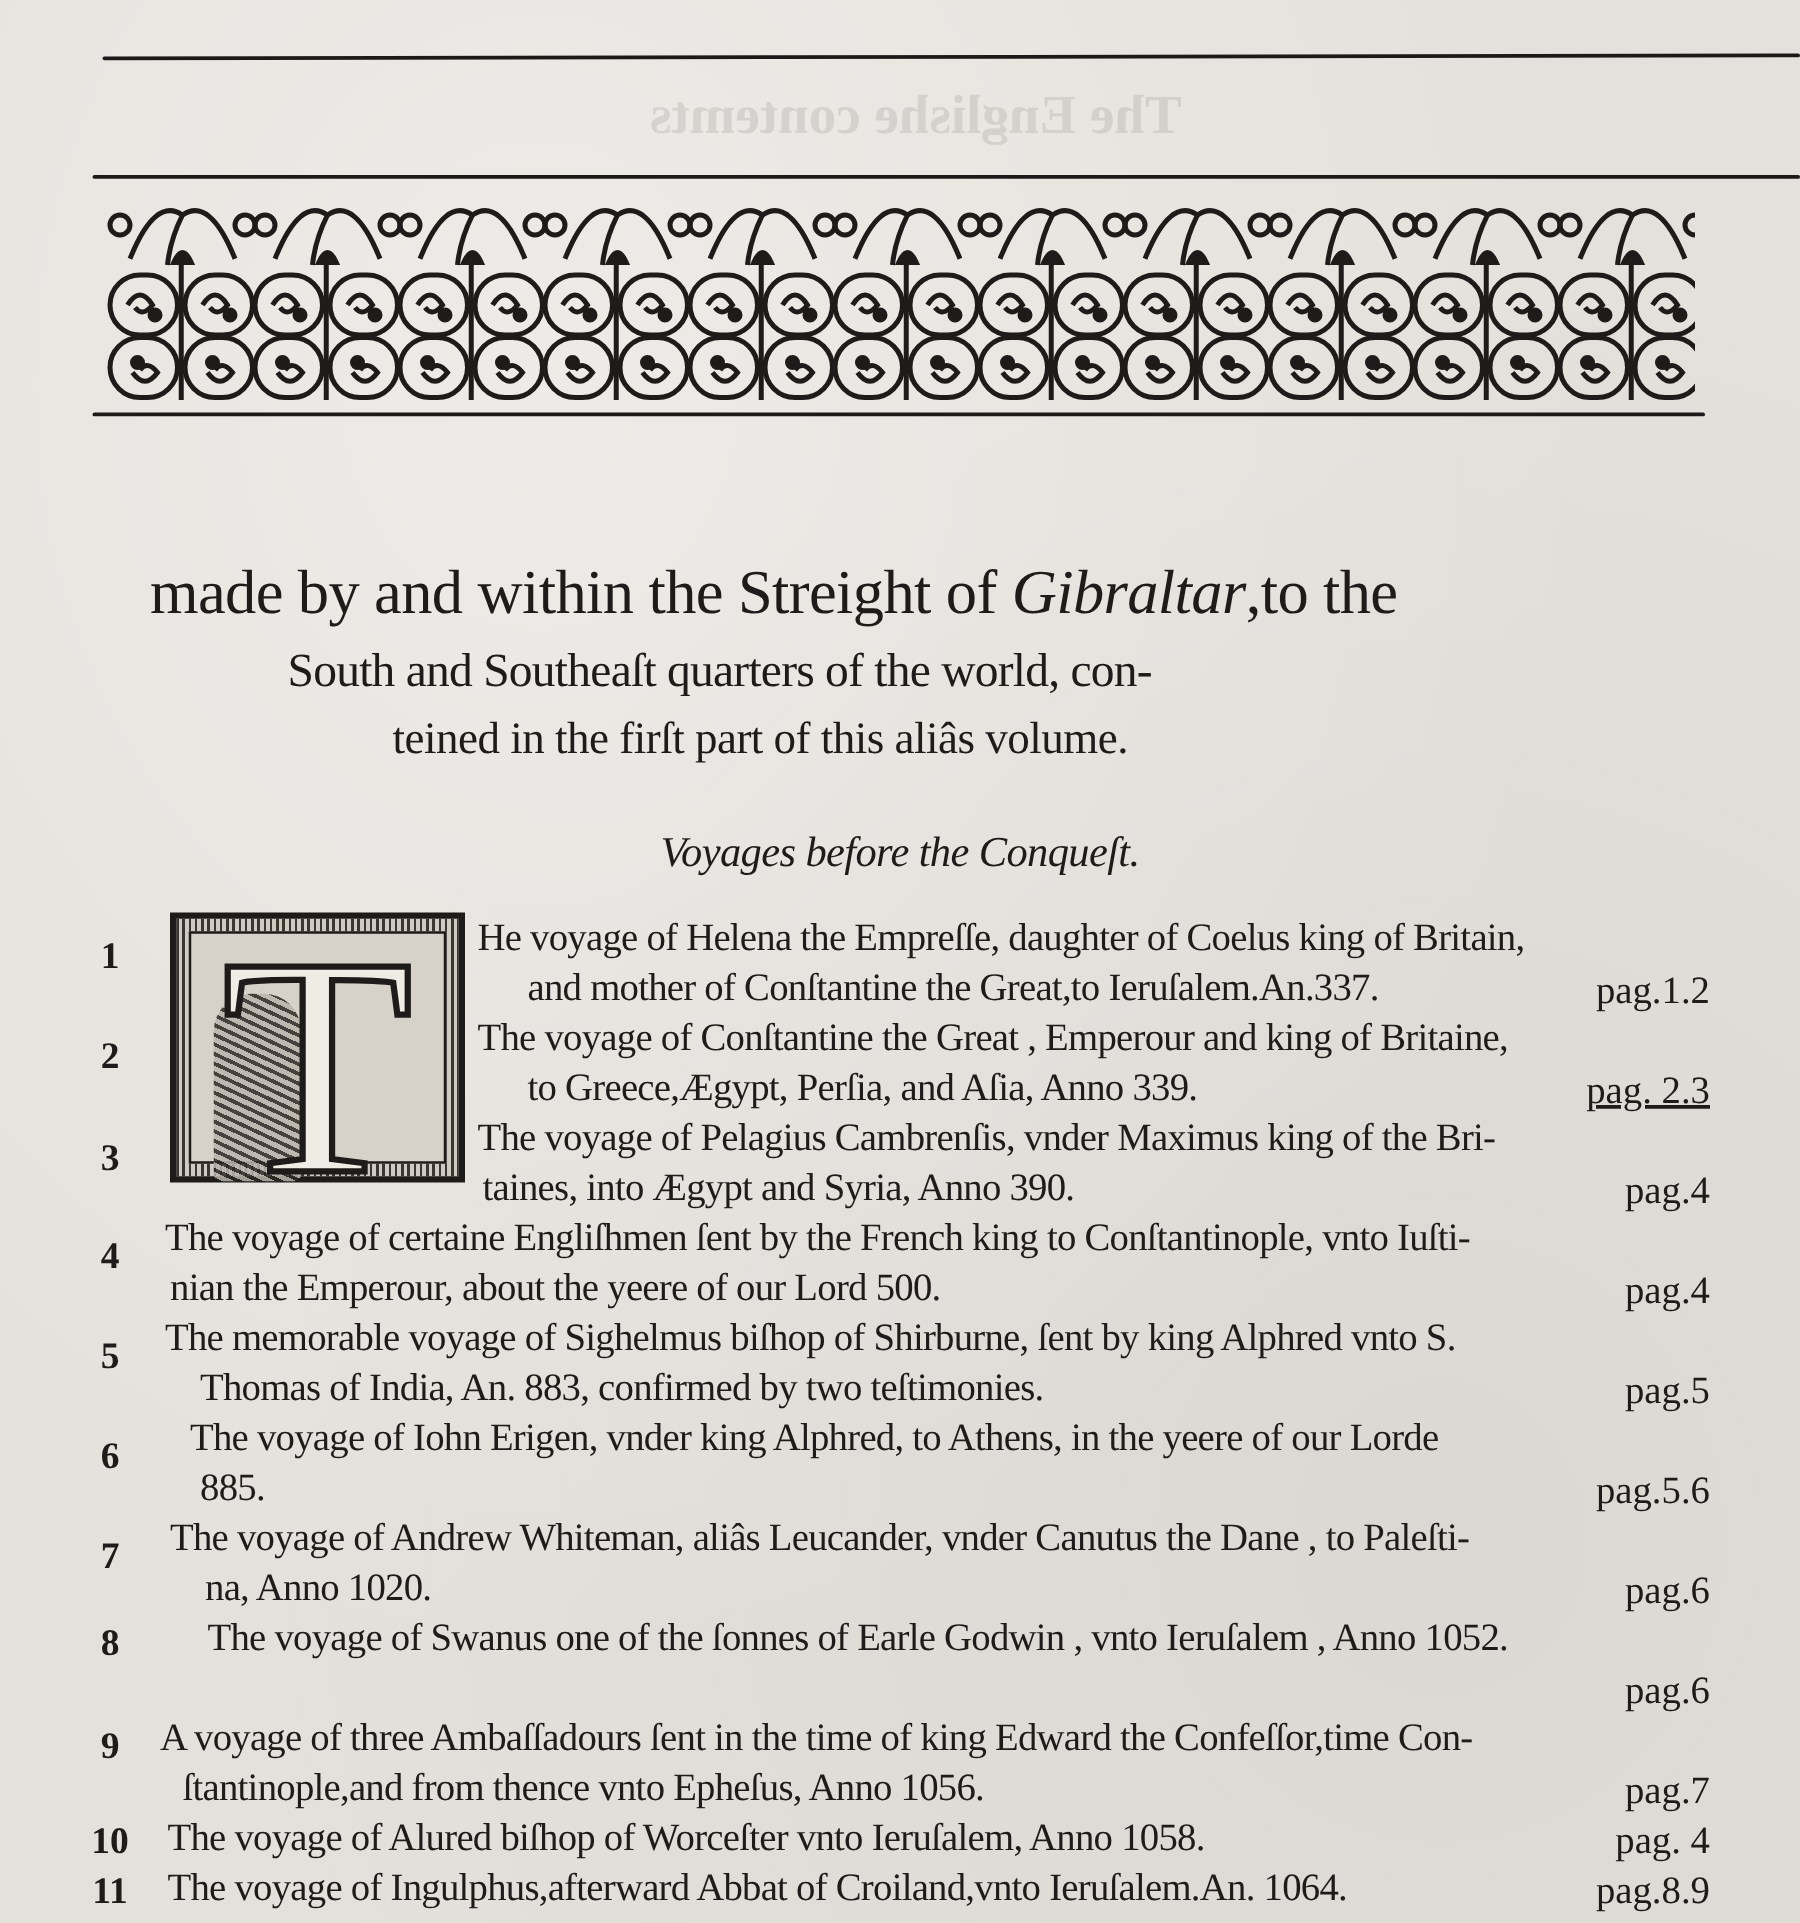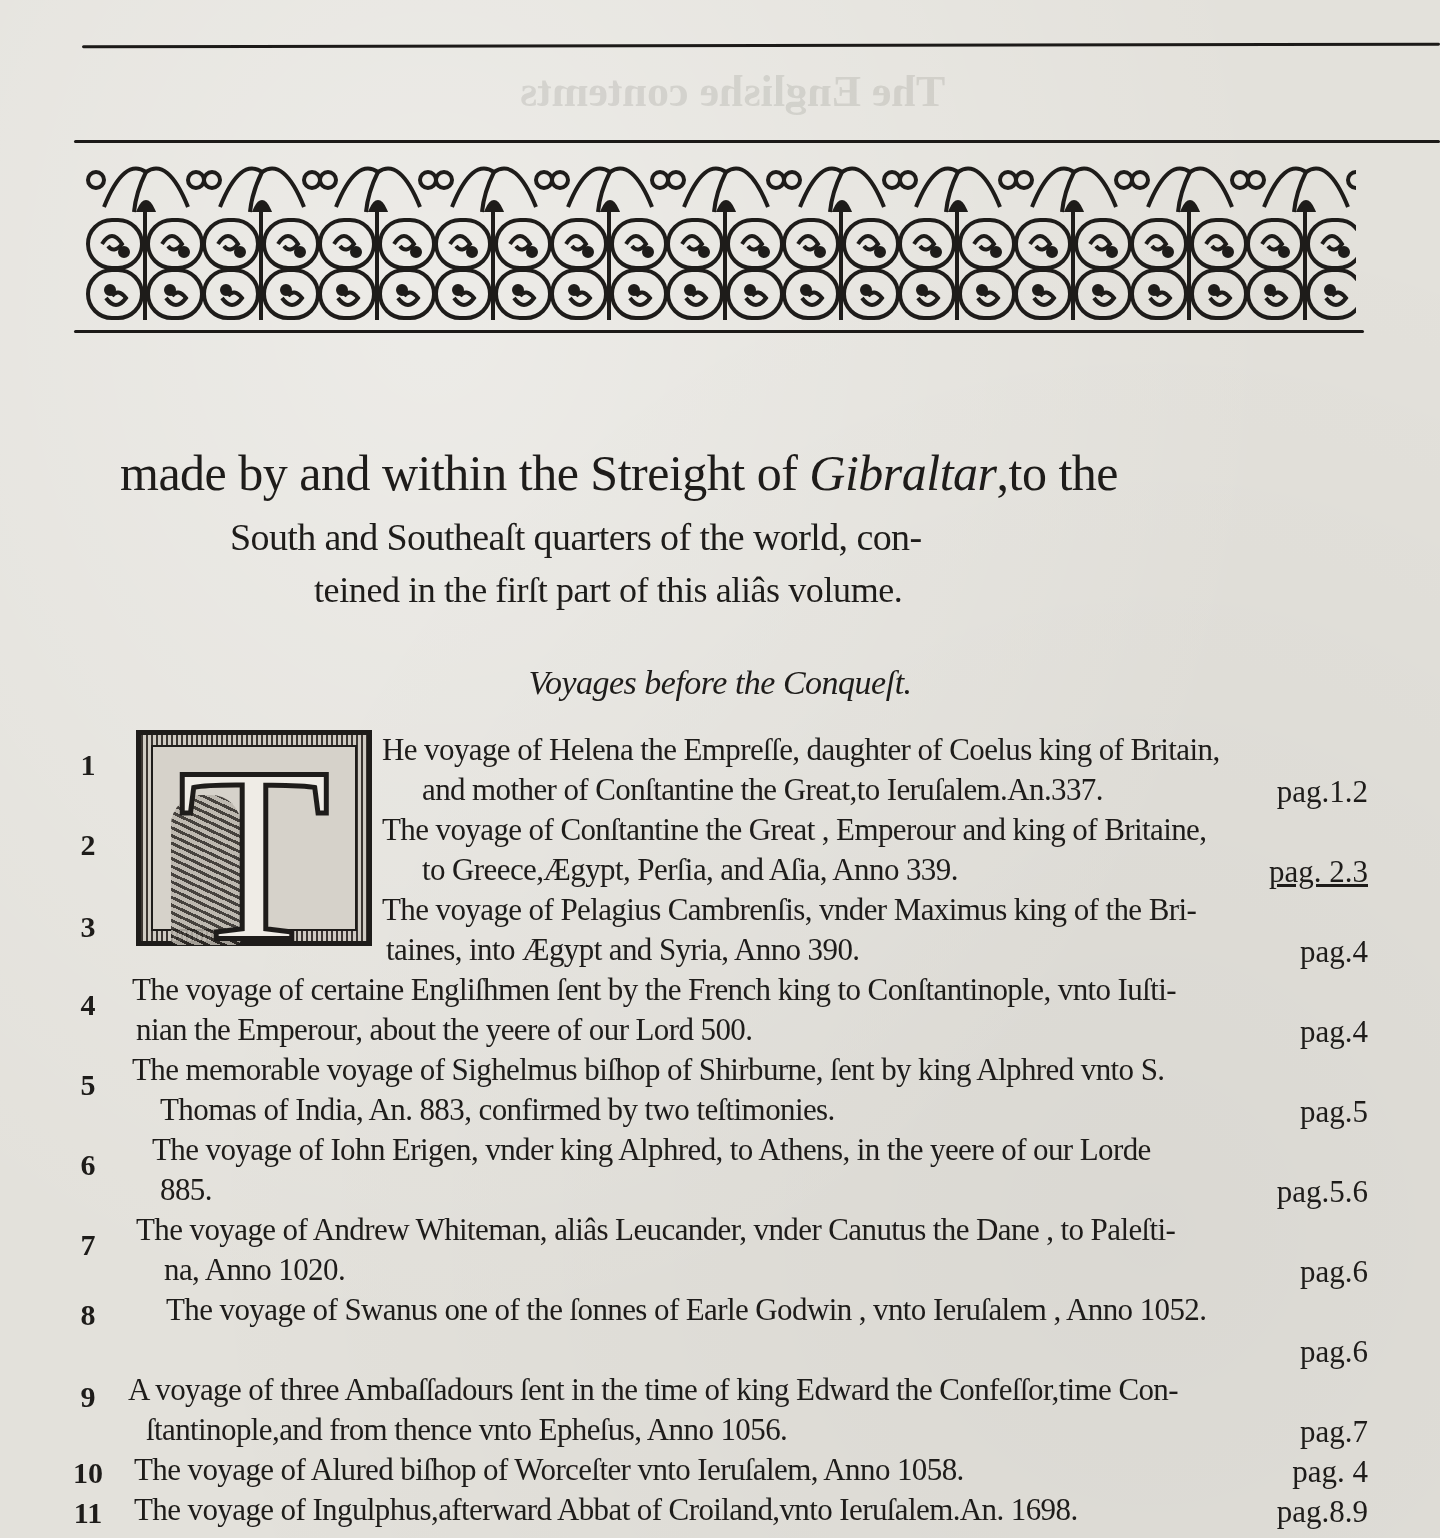--- a/index.html
+++ b/index.html
@@ -214,18 +214,18 @@
     </div>
 
     <div>
       <div class="num" style="top:1456px;">10</div>
       <div class="line" style="left:134px; top:1454px;">The voyage of Alured biſhop of Worceſter vnto Ieruſalem, Anno 1058.</div>
       <div class="pg" style="top:1456px;">pag. 4</div>
     </div>
 
     <div>
       <div class="num" style="top:1496px;">11</div>
-      <div class="line" style="left:134px; top:1494px;">The voyage of Ingulphus,afterward Abbat of Croiland,vnto Ieruſalem.An. 1698.</div>
+      <div class="line" style="left:134px; top:1494px;">The voyage of Ingulphus,afterward Abbat of Croiland,vnto Ieruſalem.An. 1064.</div>
       <div class="pg" style="top:1496px;">pag.8.9</div>
     </div>
 
   </div>
 </div>
 
 </body></html>

